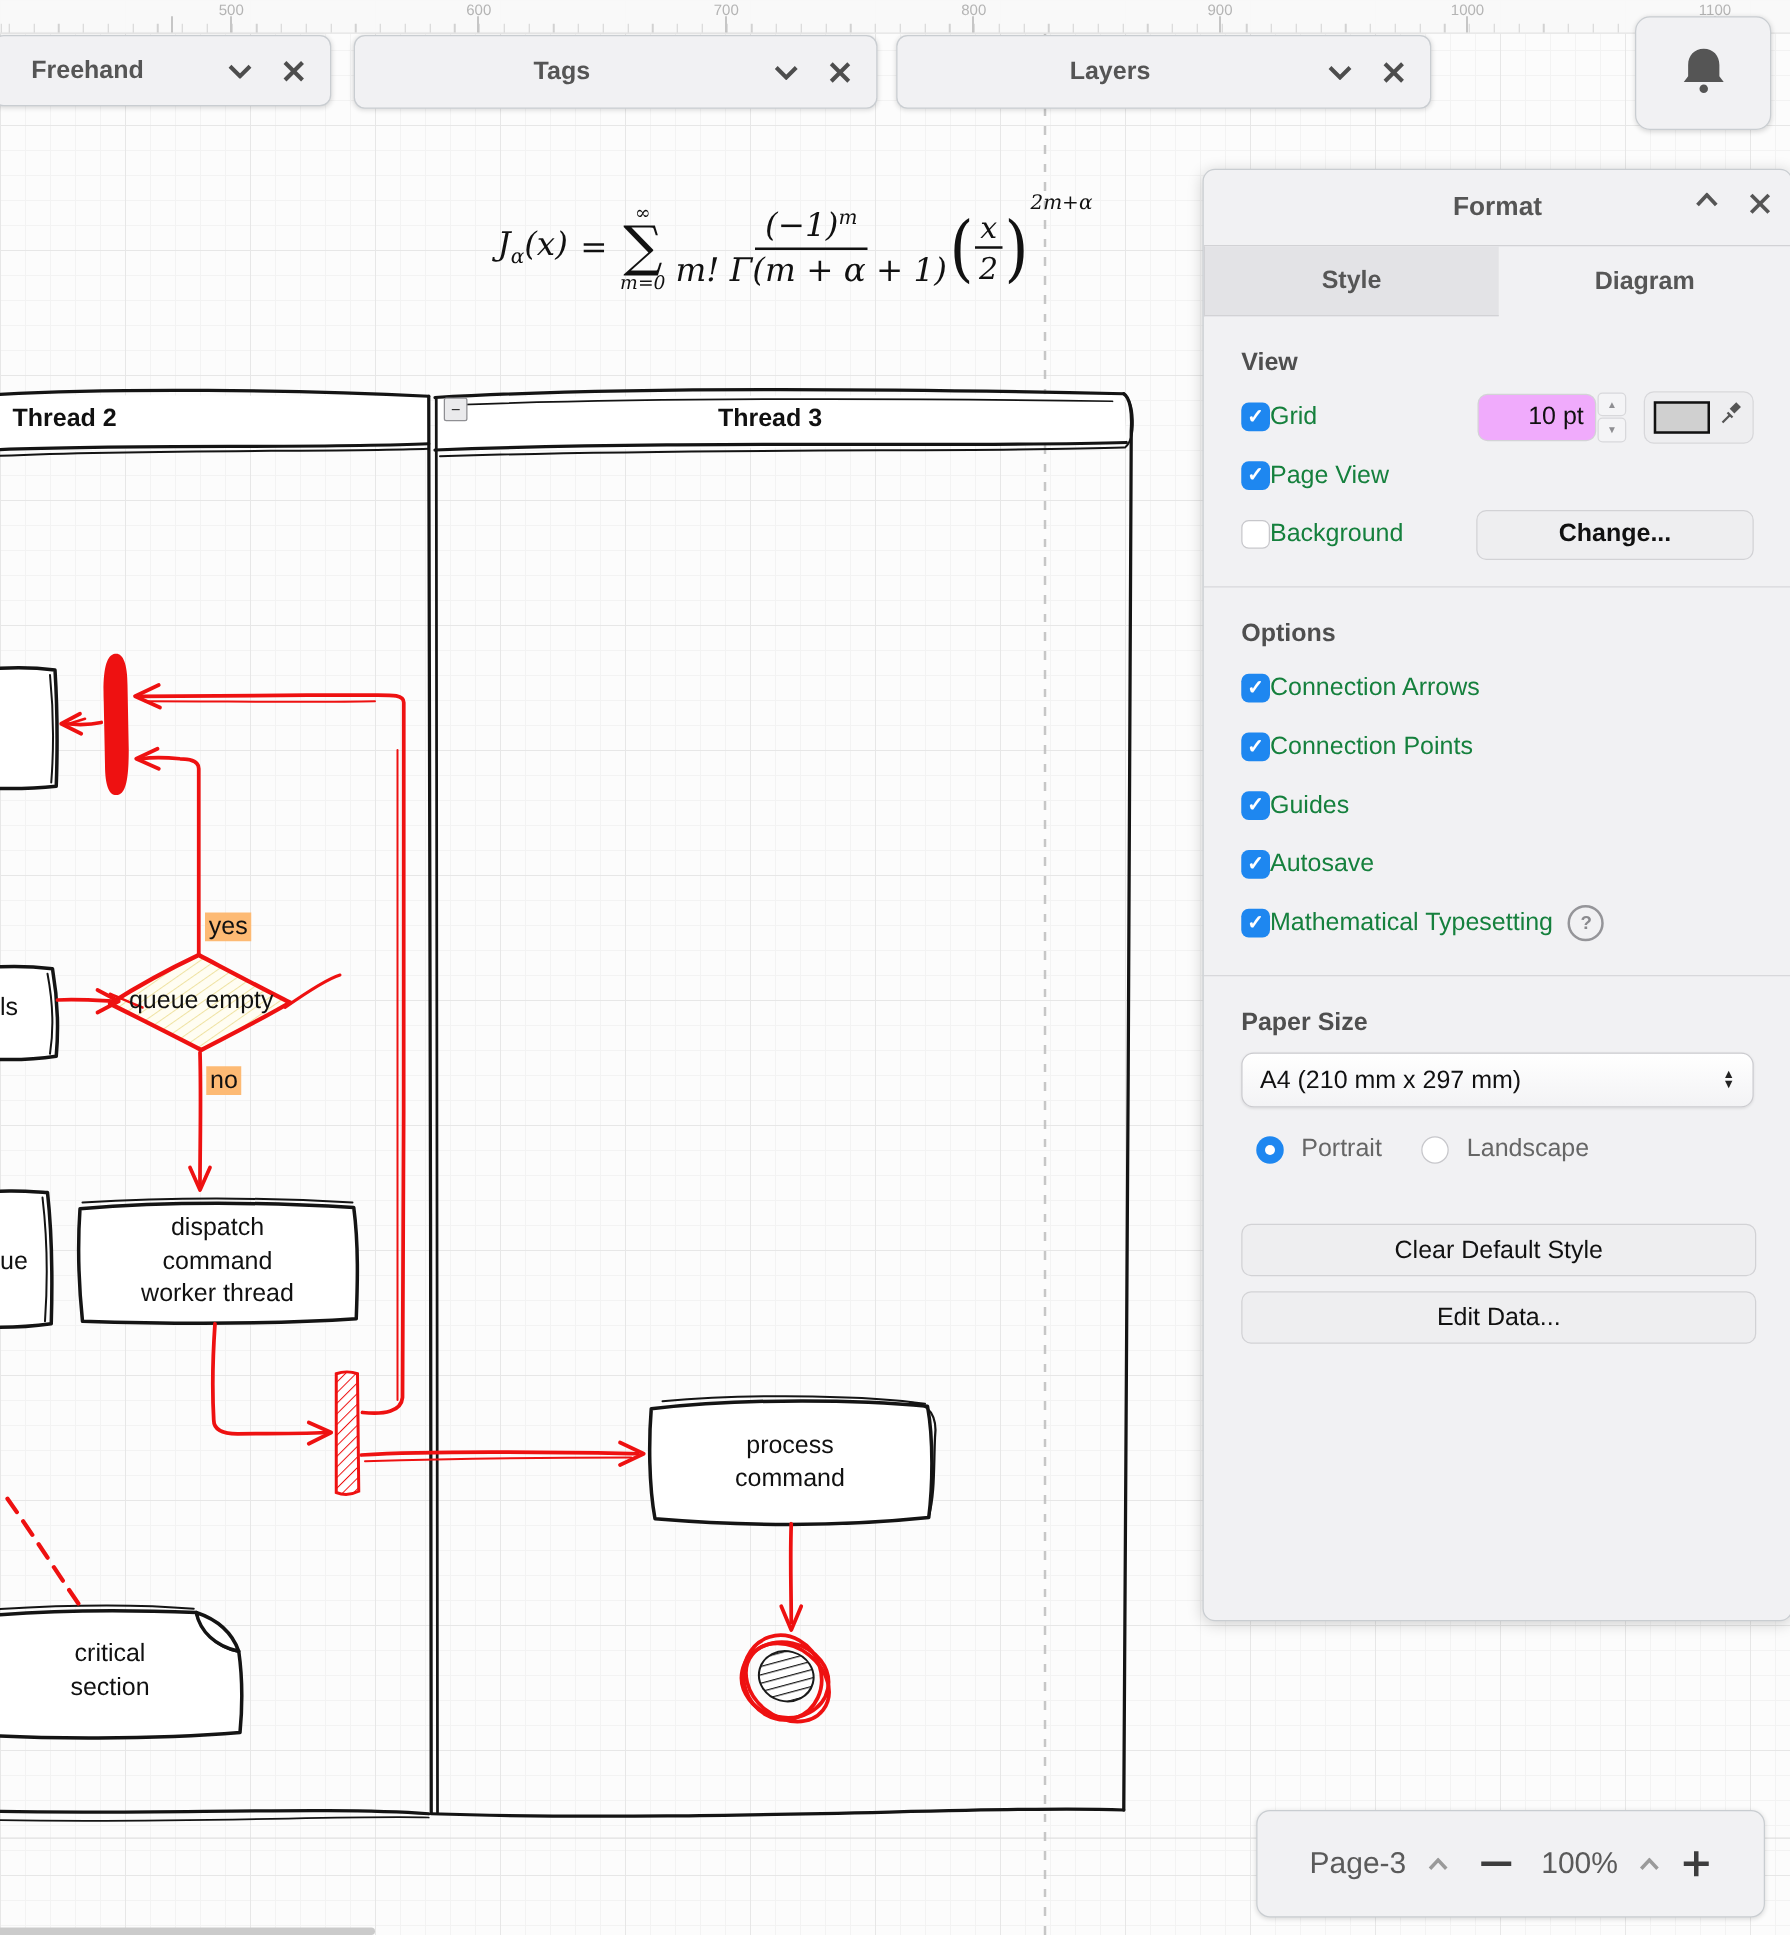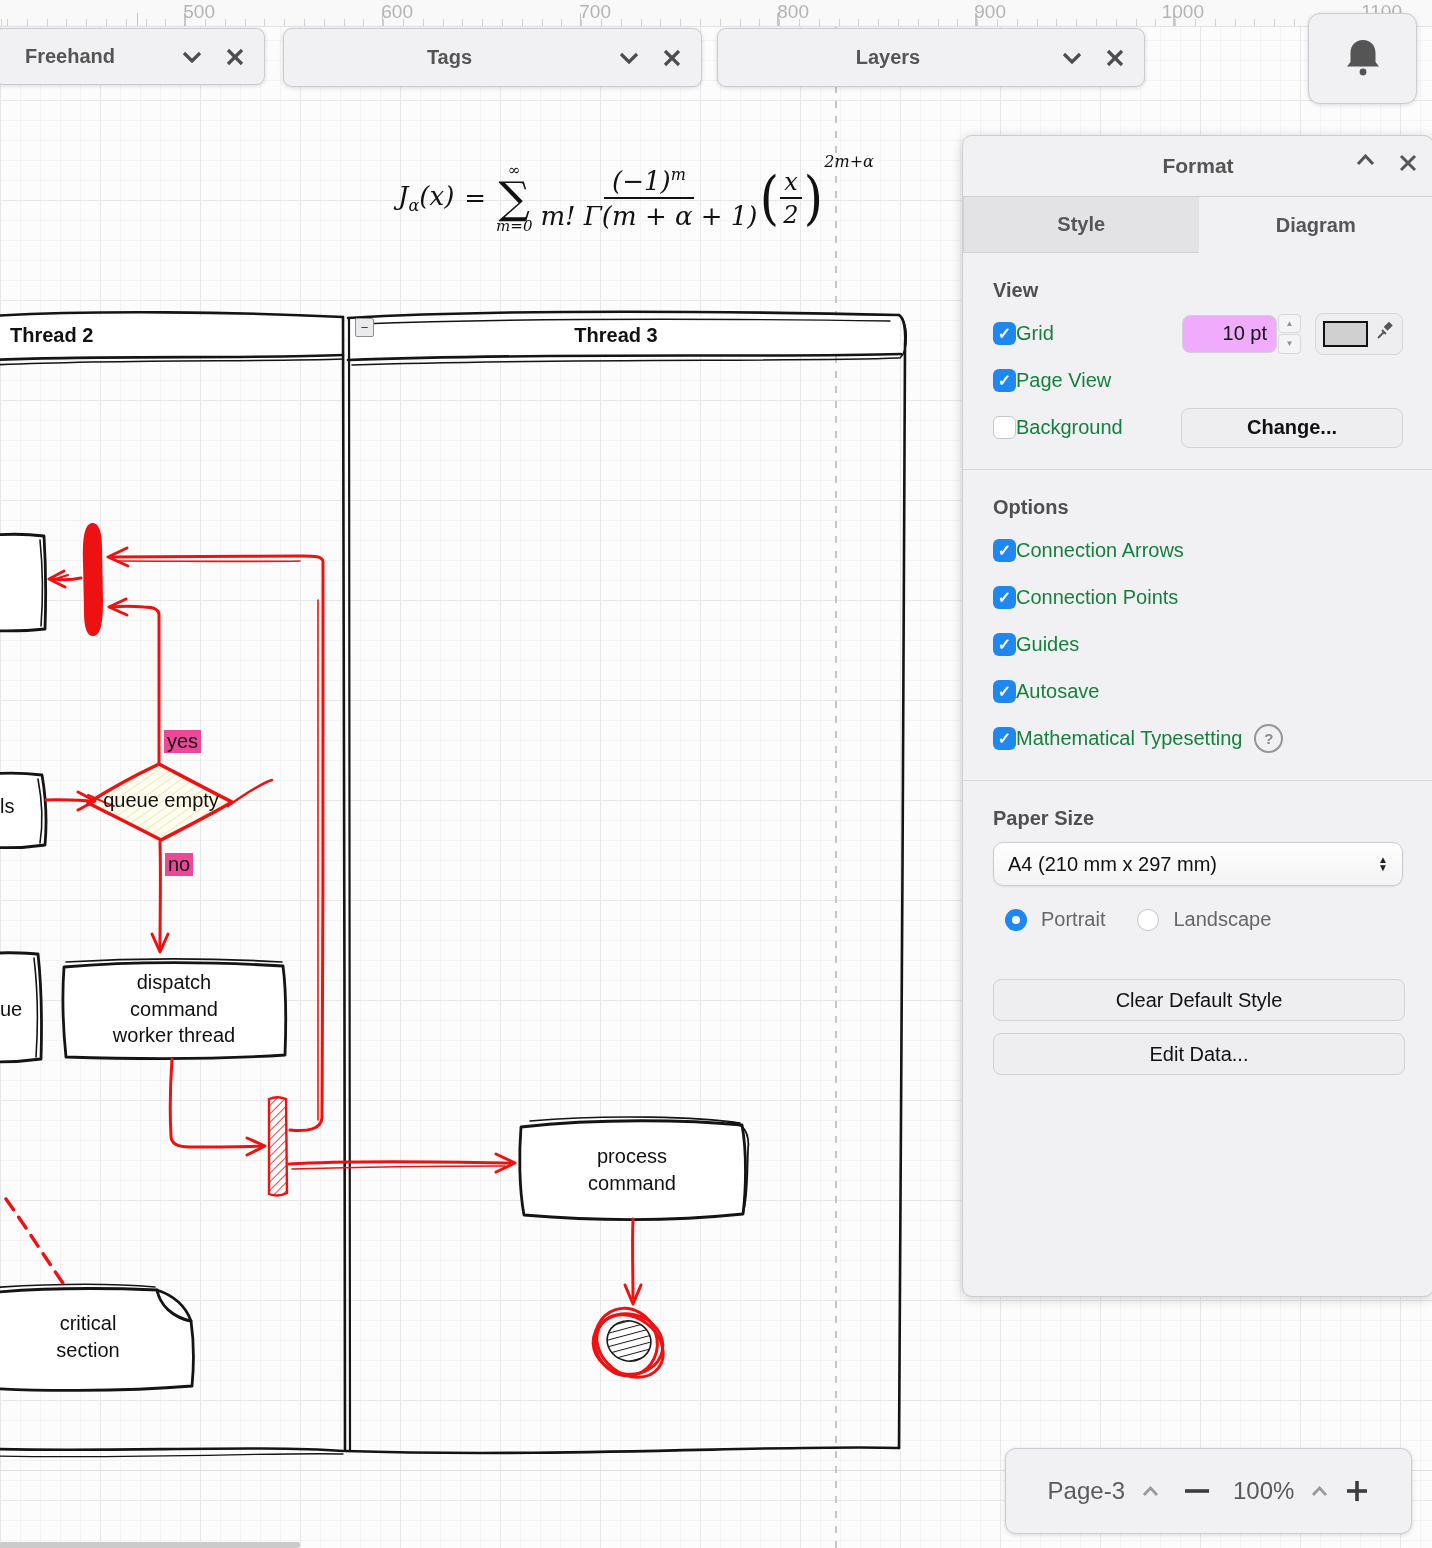--- a/index.html
+++ b/index.html
@@ -28,21 +28,21 @@
   .ruler{
     position:absolute;left:0;top:0;width:100%;height:26px;
     background:rgba(249,249,249,.96);border-bottom:1px solid #e3e3e3;z-index:30;
   }
   .ruler .minor{position:absolute;bottom:0;left:0;width:100%;height:7px;
     background:repeating-linear-gradient(90deg,#d2d2d2 0 1px,transparent 1px 19.8px);
     background-position-x:7px;}
   .ruler .major{position:absolute;bottom:0;left:0;width:100%;height:13px;
     background:repeating-linear-gradient(90deg,#c6c6c6 0 1.6px,transparent 1.6px 197.8px);
     background-position-x:184px;}
-  .ruler-num{position:absolute;top:1px;width:60px;text-align:right;font-size:19px;color:#b4b4b4;}
+  .ruler-num{position:absolute;top:1px;width:60px;text-align:center;font-size:12px;color:#b4b4b4;}
   
   .panel{position:absolute;background:#f1f1f3;border:1px solid #c9cdd1;border-radius:9px;
     box-shadow:0 1px 4px rgba(0,0,0,.15);z-index:40;}
   .float-tb{top:28px;height:57px;display:flex;align-items:center;
     font-weight:700;font-size:20px;color:#555;}
   .tb-title-abs{position:absolute;left:0;right:86px;text-align:center;}
   .tb-icons{margin-left:auto;display:flex;align-items:center;gap:24px;padding-right:20px;}
   .icon-btn{display:flex;align-items:center;justify-content:center;cursor:pointer;}
   
   .bell-panel{left:1308px;top:13px;width:107px;height:89px;border-radius:12px;
@@ -98,21 +98,21 @@
   .page-bar{left:1005px;top:1448px;width:405px;height:84px;border-radius:11px;
     display:flex;align-items:center;justify-content:center;gap:17px;color:#5a5a5a;font-size:24px;}
   
   .hscroll{position:absolute;left:0;bottom:0;width:300px;height:6px;background:#cbcbcb;
     border-radius:0 3px 3px 0;z-index:35;}
   
   .dsvg{position:absolute;left:0;top:0;z-index:10;}
   .dtext{position:absolute;z-index:11;font-size:20px;color:#111;white-space:pre-line;}
   .center{text-align:center;}
   .bold{font-weight:700;}
-  .branch-lbl{background:#ec4899;padding:0 3px;z-index:12;}
+  .branch-lbl{background:#fdba74;padding:0 3px;z-index:12;}
   .collapse-box{position:absolute;left:355px;top:318px;width:17px;height:17px;z-index:12;
     background:#eaeaec;border:1px solid #8f8f93;border-radius:2px;display:flex;align-items:center;
     justify-content:center;font-size:13px;color:#333;line-height:1;cursor:pointer;}
   
   .formula{position:absolute;left:378px;top:146px;width:516px;height:104px;z-index:11;
     display:flex;align-items:center;justify-content:center;
     font-family:"DejaVu Serif",serif;font-style:italic;font-size:26px;color:#111;}
   .formula sub{font-size:16px;}
   .formula sup{font-size:16px;}
   .f-eq{margin:0 10px;}

